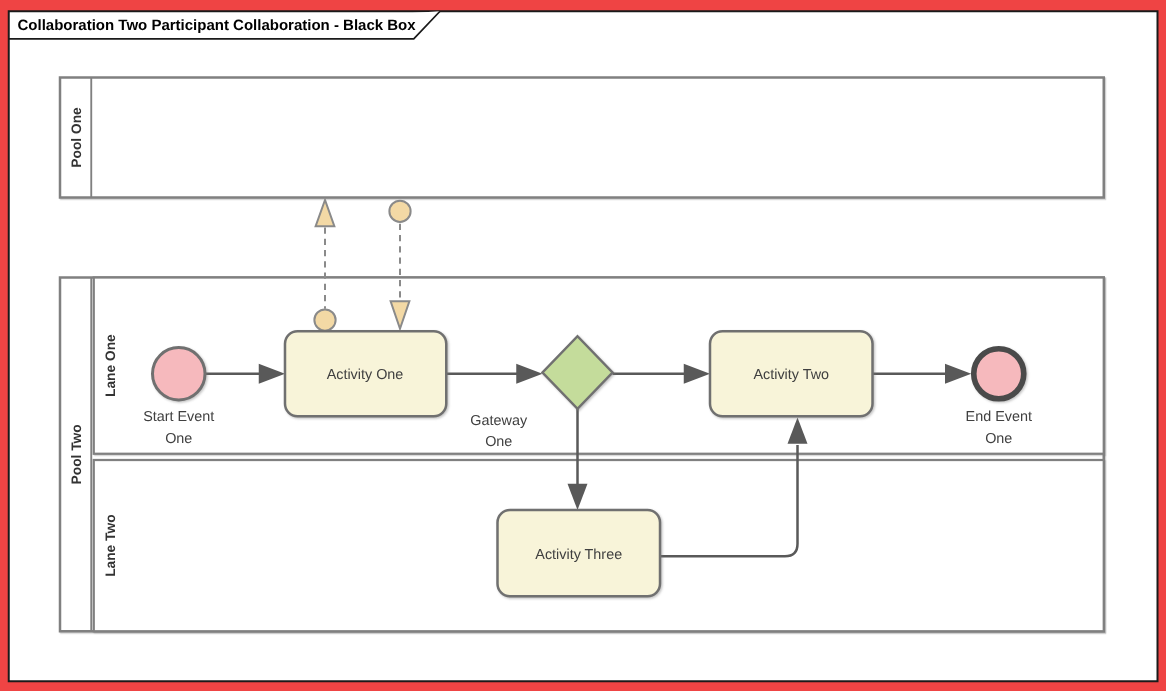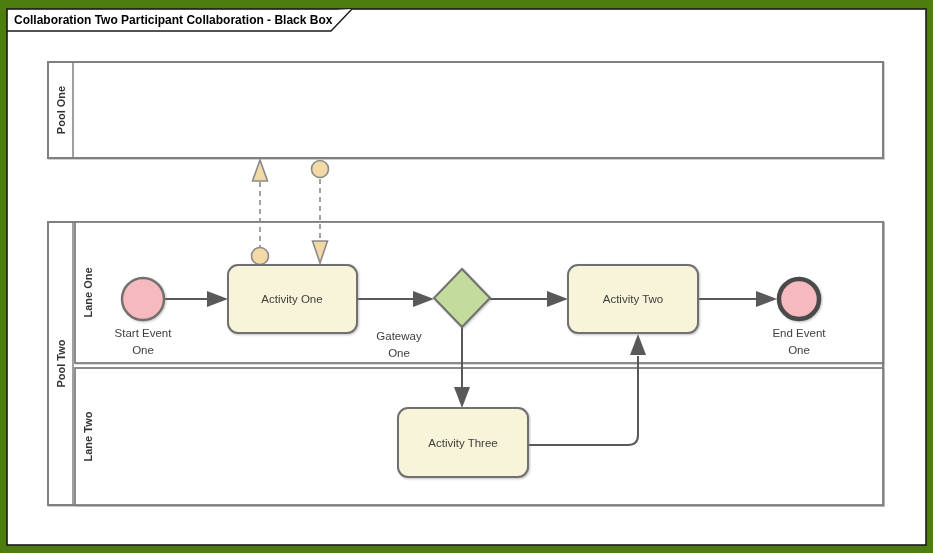--- a/index.html
+++ b/index.html
@@ -1,19 +1,19 @@
 <!DOCTYPE html>
 <html style="--activity-fill: #f8f4d9; --event-fill: #f6b9bd; --gateway-fill: #c4dc9b; --message-marker-fill: #f3d9a5; --flow-stroke: #595959; --message-stroke: #8a8a8a; --shape-stroke: #707070; --pool-stroke: #808080; --end-event-stroke: #4a4a4a; --label-color: #404040; --frame-stroke: #1a1a1a;"><head>
 <meta charset="utf-8">
 <style>
   html,body{margin:0;padding:0;background:#ffffff;}
   .canvas{
     position:relative;
     width:933px;height:553px;
-    background:#4d7c0f;
+    background:#ef4444;
     font-family:"Liberation Sans", sans-serif;
     overflow:hidden;
   }
   svg text{ fill:var(--label-color,#404040); }
   .title-text{ font-size:12px; font-weight:bold; fill:#000000; }
   .pool-label{ font-size:11px; font-weight:bold; fill:#333333; }
   .lane-label{ font-size:11px; font-weight:bold; fill:#333333; }
   .node-label{ font-size:11.5px; text-anchor:middle; }
   .frame-rect{ fill:#ffffff; stroke:var(--frame-stroke,#1a1a1a); stroke-width:1.6; }
   .tab-path{ fill:#ffffff; stroke:var(--frame-stroke,#1a1a1a); stroke-width:1.4; }

